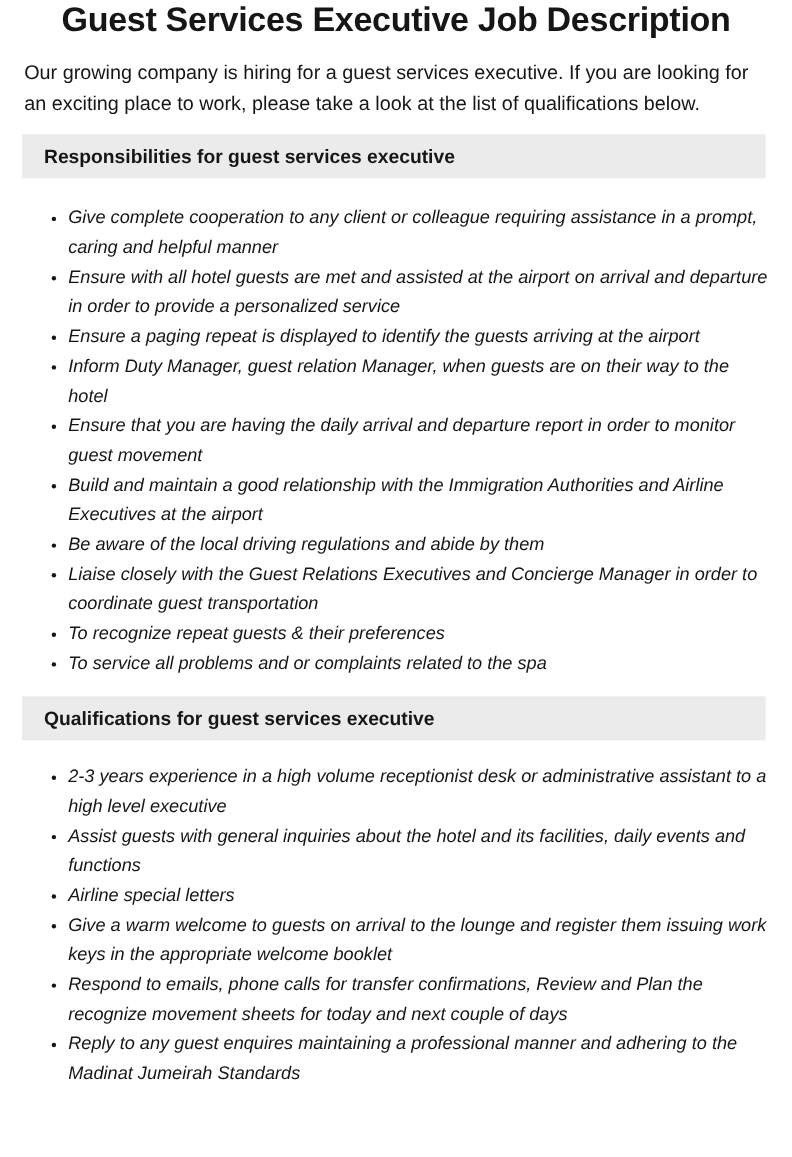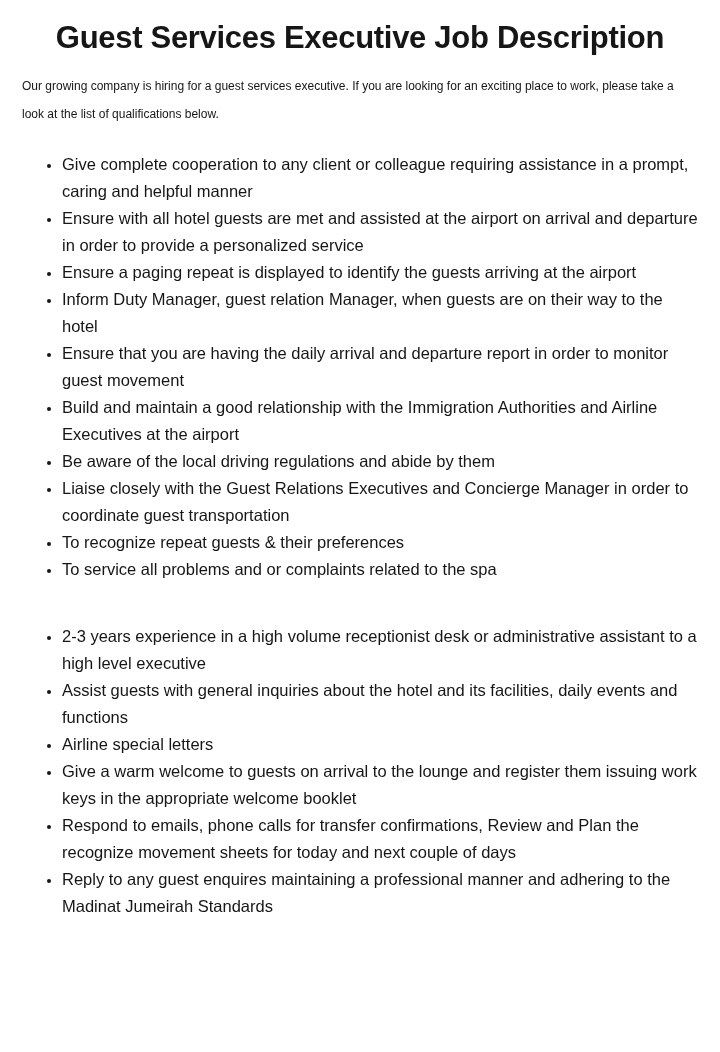--- a/index.html
+++ b/index.html
@@ -10,30 +10,30 @@
   html, body { margin: 0; padding: 0; }
   body {
     width: 720px;
     height: 1052px;
     background: #ffffff;
     color: var(--text-color);
     font-family: "Liberation Sans", sans-serif;
     overflow: hidden;
   }
   h1.page-title {
-    margin: 20px 0 0 0;
+    margin: 0 0 0 0;
     font-size: 31px;
     line-height: 36px;
     font-weight: 700;
     text-align: center;
     letter-spacing: -0.3px;
   }
   p.intro {
     margin: 17px 22px 0 22px;
-    font-size: 12px;
+    font-size: 18px;
     line-height: 27.5px;
     font-weight: 400;
   }
   .section-heading {
     margin: 14px 24px 0 20px;
     background: var(--heading-bg);
     height: 40px;
     line-height: 40px;
     padding-left: 20px;
     font-size: 17.5px;
@@ -41,55 +41,58 @@
   }
   .section-heading.second {
     margin-top: 16px;
   }
   ul.bullet-list {
     margin: 23px 0 0 0;
     padding: 0 20px 0 62px;
     list-style: disc outside;
   }
   ul.bullet-list.second {
-    margin-top: 40px;
+    margin-top: 20px;
   }
   ul.bullet-list li {
     font-size: 16.5px;
     line-height: 27px;
     font-weight: 400;
+    font-style: italic;
   }
   ul.bullet-list li::marker {
     font-size: 14px;
   }
 </style>
 </head>
 <body style="--heading-bg: #ebebeb; --text-color: #161616;">
 
 <main>
   <h1 class="page-title">Guest Services Executive Job Description</h1>
 
   <p class="intro">Our growing company is hiring for a guest services executive. If you are looking for an exciting place to work, please take a look at the list of qualifications below.</p>
 
   <section>
+    <h2 class="section-heading">Responsibilities for guest services executive</h2>
     <ul class="bullet-list">
         <li>Give complete cooperation to any client or colleague requiring assistance in a prompt, caring and helpful manner</li>
         <li>Ensure with all hotel guests are met and assisted at the airport on arrival and departure in order to provide a personalized service</li>
         <li>Ensure a paging repeat is displayed to identify the guests arriving at the airport</li>
         <li>Inform Duty Manager, guest relation Manager, when guests are on their way to the hotel</li>
         <li>Ensure that you are having the daily arrival and departure report in order to monitor guest movement</li>
         <li>Build and maintain a good relationship with the Immigration Authorities and Airline Executives at the airport</li>
         <li>Be aware of the local driving regulations and abide by them</li>
         <li>Liaise closely with the Guest Relations Executives and Concierge Manager in order to coordinate guest transportation</li>
         <li>To recognize repeat guests &amp; their preferences</li>
         <li>To service all problems and or complaints related to the spa</li>
       </ul>
   </section>
 
   <section>
+    <h2 class="section-heading second">Qualifications for guest services executive</h2>
     <ul class="bullet-list second">
         <li>2-3 years experience in a high volume receptionist desk or administrative assistant to a high level executive</li>
         <li>Assist guests with general inquiries about the hotel and its facilities, daily events and functions</li>
         <li>Airline special letters</li>
         <li>Give a warm welcome to guests on arrival to the lounge and register them issuing work keys in the appropriate welcome booklet</li>
         <li>Respond to emails, phone calls for transfer confirmations, Review and Plan the recognize movement sheets for today and next couple of days</li>
         <li>Reply to any guest enquires maintaining a professional manner and adhering to the Madinat Jumeirah Standards</li>
       </ul>
   </section>
 </main>

